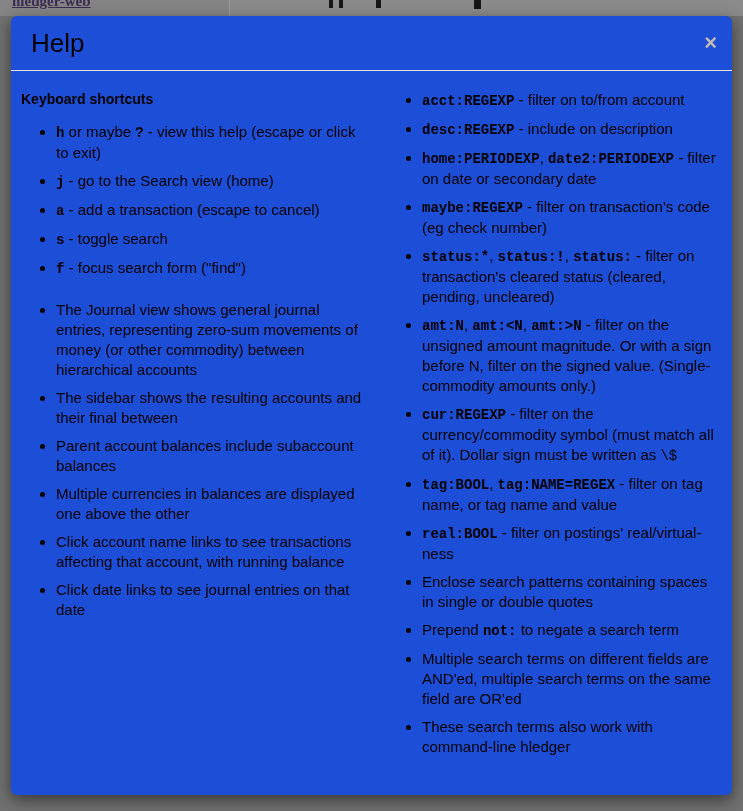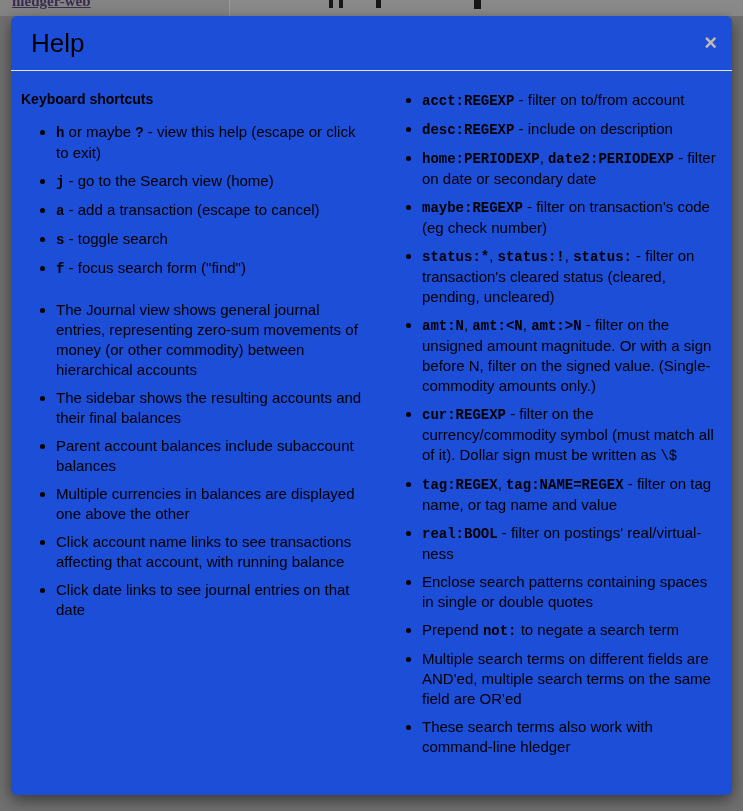--- a/index.html
+++ b/index.html
@@ -121,37 +121,37 @@
         <h3 class="section-heading">Keyboard shortcuts</h3>
         <ul class="help-list">
           <li><span class="code">h</span><span> or maybe </span><span class="code">?</span><span> - view this help (escape or click to exit)</span></li>
           <li><span class="code">j</span><span> - go to the Search view (home)</span></li>
           <li><span class="code">a</span><span> - add a transaction (escape to cancel)</span></li>
           <li><span class="code">s</span><span> - toggle search</span></li>
           <li><span class="code">f</span><span> - focus search form ("find")</span></li>
         </ul>
         <ul class="help-list">
           <li><span>The Journal view shows general journal entries, representing zero-sum movements of money (or other commodity) between hierarchical accounts</span></li>
-          <li><span>The sidebar shows the resulting accounts and their final balances</span></li>
+          <li><span>The sidebar shows the resulting accounts and their final between</span></li>
           <li><span>Parent account balances include subaccount balances</span></li>
           <li><span>Multiple currencies in balances are displayed one above the other</span></li>
           <li><span>Click account name links to see transactions affecting that account, with running balance</span></li>
           <li><span>Click date links to see journal entries on that date</span></li>
         </ul>
       </div>
     <div class="help-col col-right">
         <ul class="help-list">
           <li><span class="code">acct:REGEXP</span><span> - filter on to/from account</span></li>
           <li><span class="code">desc:REGEXP</span><span> - include on description</span></li>
           <li><span class="code">home:PERIODEXP</span><span>, </span><span class="code">date2:PERIODEXP</span><span> - filter on date or secondary date</span></li>
           <li><span class="code">maybe:REGEXP</span><span> - filter on transaction's code (eg check number)</span></li>
           <li><span class="code">status:*</span><span>, </span><span class="code">status:!</span><span>, </span><span class="code">status:</span><span> - filter on transaction's cleared status (cleared, pending, uncleared)</span></li>
           <li><span class="code">amt:N</span><span>, </span><span class="code">amt:&lt;N</span><span>, </span><span class="code">amt:&gt;N</span><span> - filter on the unsigned amount magnitude. Or with a sign before N, filter on the signed value. (Single-commodity amounts only.)</span></li>
           <li><span class="code">cur:REGEXP</span><span> - filter on the currency/commodity symbol (must match all of it). Dollar sign must be written as </span><span class="code plain">\$</span></li>
-          <li><span class="code">tag:REGEX</span><span>, </span><span class="code">tag:NAME=REGEX</span><span> - filter on tag name, or tag name and value</span></li>
+          <li><span class="code">tag:BOOL</span><span>, </span><span class="code">tag:NAME=REGEX</span><span> - filter on tag name, or tag name and value</span></li>
           <li><span class="code">real:BOOL</span><span> - filter on postings' real/virtual-ness</span></li>
           <li><span>Enclose search patterns containing spaces in single or double quotes</span></li>
           <li><span>Prepend </span><span class="code">not:</span><span> to negate a search term</span></li>
           <li><span>Multiple search terms on different fields are AND'ed, multiple search terms on the same field are OR'ed</span></li>
           <li><span>These search terms also work with command-line hledger</span></li>
         </ul>
       </div>
   </div>
 </div>
 

